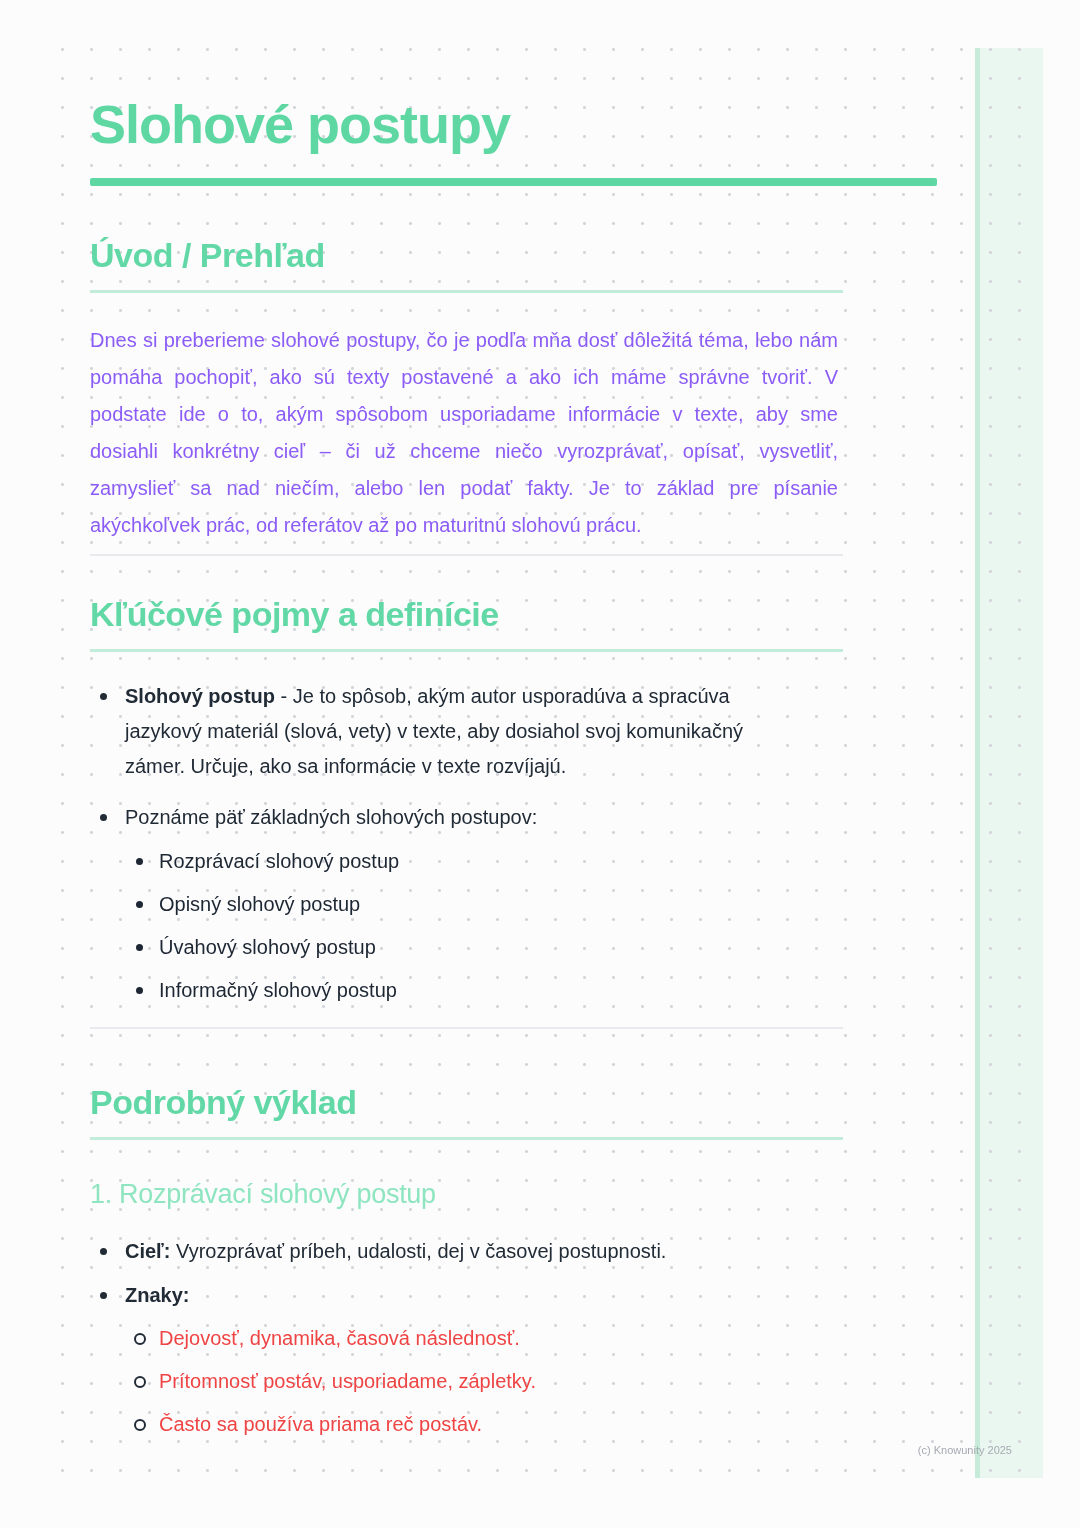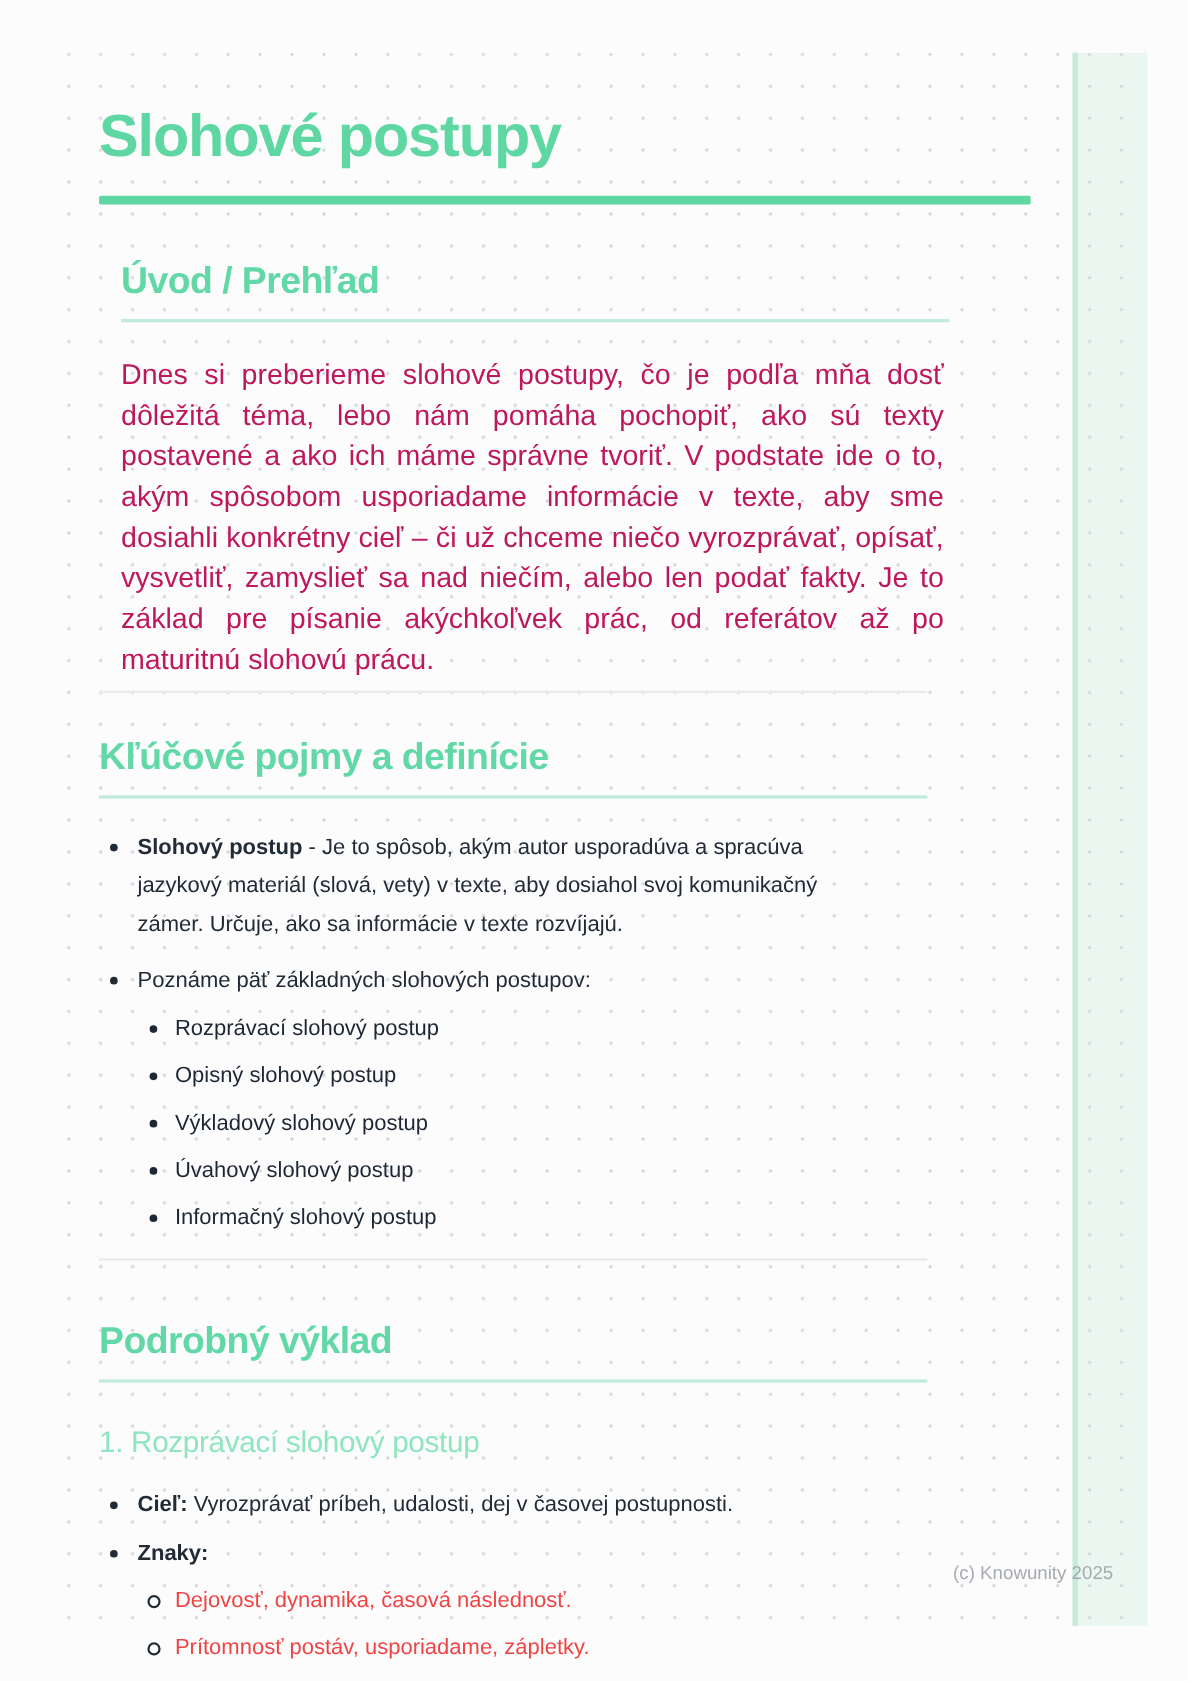--- a/index.html
+++ b/index.html
@@ -70,28 +70,28 @@
     width: 753px;
     height: 3px;
     background: #c2ecd9;
   }
   .divider {
     width: 753px;
     height: 2px;
     background: #e9eaee;
   }
 
-  .sec-intro   { margin-top: 51px; margin-left: 20px; }
+  .sec-intro   { margin-top: 51px; }
   .intro-par {
     margin-top: 29px;
     width: 748px;
-    font-size: 26px;
+    font-size: 20px;
     line-height: 37px;
     text-align: justify;
-    color: #be185d;
+    color: #8b5cf6;
   }
   .div-1 { margin-top: 10px; }
 
   .sec-concepts { margin-top: 40px; }
   ul.blist { list-style: none; margin-top: 27px; }
   ul.blist > li {
     position: relative;
     padding-left: 35px;
     font-size: 20px;
     line-height: 35px;
@@ -158,23 +158,23 @@
     left: 9px; top: 12px;
     width: 8px; height: 8px;
     border: 2px solid #212b36;
     border-radius: 50%;
     background: transparent;
   }
 
   .footer-credit {
     position: absolute;
     right: 68px;
-    bottom: 88px;
+    bottom: 72px;
     z-index: 3;
-    font-size: 17px;
+    font-size: 11px;
     color: #a6aab1;
   }
 </style>
 </head>
 <body>
 
 <div class="side-stripe"></div>
 <div class="dot-grid"></div>
 
 <div class="page">
@@ -195,21 +195,20 @@
     <div class="h2-line"></div>
     <ul class="blist">
       <li class="def-item">
         <span class="bold">Slohový postup</span><span> - Je to spôsob, akým autor usporadúva a spracúva jazykový materiál (slová, vety) v texte, aby dosiahol svoj komunikačný zámer. Určuje, ako sa informácie v texte rozvíjajú.</span>
       </li>
       <li>
         <span>Poznáme päť základných slohových postupov:</span>
         <ul class="sublist">
           <li>Rozprávací slohový postup</li>
           <li>Opisný slohový postup</li>
-          <li>Výkladový slohový postup</li>
           <li>Úvahový slohový postup</li>
           <li>Informačný slohový postup</li>
         </ul>
       </li>
     </ul>
   </section>
 
   <div class="divider div-2"></div>
 
   <section class="sec-detail">

